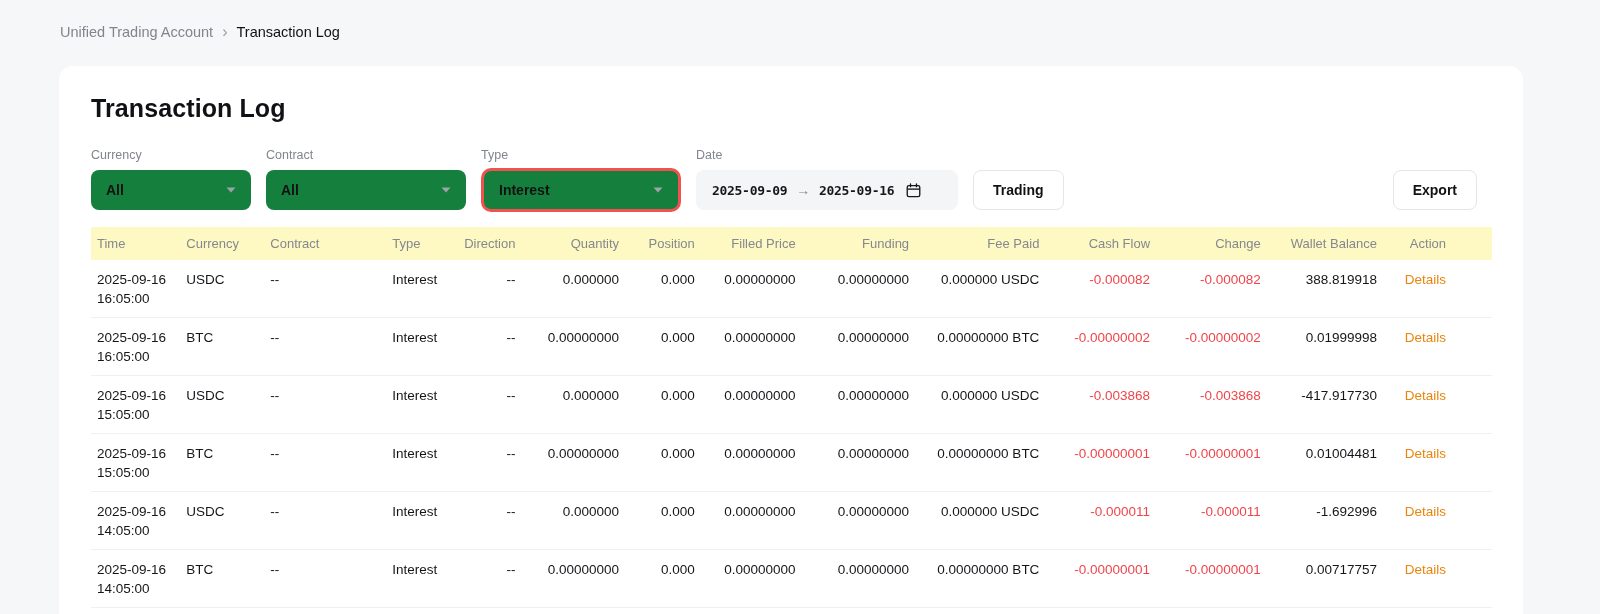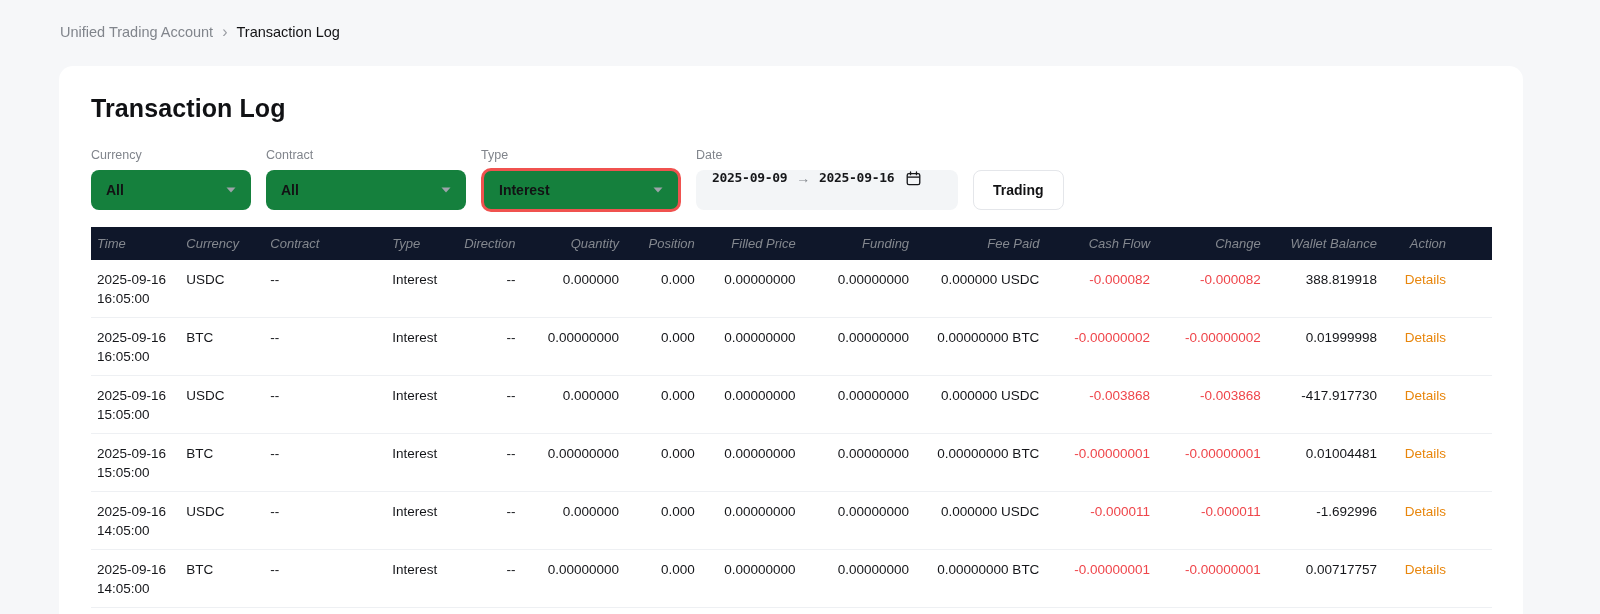--- a/index.html
+++ b/index.html
@@ -41,40 +41,40 @@
     font-size:14px; font-weight:700; color:#121214;
   }
   .w160 { width:160px; } .w200 { width:200px; }
   .type-highlight {
     border:3px solid var(--highlight_border);
     border-radius:10px; height:44px; margin-top:-2px; margin-bottom:-2px;
   }
   .caret { display:flex; align-items:center; }
   .datebox {
     width:262px; height:40px; border-radius:8px; background:#f3f5f7;
-    display:flex; align-items:flex-start; gap:9px;
+    display:flex; align-items:center; gap:9px;
     padding:0 13px 0 16px; cursor:pointer;
     font-family:"DejaVu Sans Mono", monospace;
     font-size:13px; font-weight:700; color:#16171a; letter-spacing:-0.3px;
   }
   .date-arrow { color:#81858c; font-family:"Liberation Sans",sans-serif; font-weight:400; font-size:14px; }
   .cal { display:flex; align-items:center; margin-left:2px; }
   .btn {
     height:40px; background:#fff; border:1px solid #e4e6ea; border-radius:8px;
     font-family:"Liberation Sans",sans-serif;
     font-size:14px; font-weight:700; color:#121214; cursor:pointer;
     padding:0 19px;
   }
   .export-wrap { margin-left:auto; }
   
   .tablewrap { margin-top:17px; }
   table { width:100%; border-collapse:collapse; table-layout:fixed; }
   thead th {
-    background:#0f172a; color:#84888f; font-weight:400; font-size:13px;
-    padding:9px 0; white-space:nowrap;font-style:italic;
+    background:#fef9c3; color:#84888f; font-weight:400; font-size:13px;
+    padding:9px 0; white-space:nowrap;
   }
   tbody td {
     font-size:13.5px; font-weight:500; color:#15161a;
     padding:10px 0 9px; vertical-align:top; line-height:19px;
     border-bottom:1px solid #eef0f3; white-space:nowrap;
     font-variant-numeric:tabular-nums;
   }
   .al-left { text-align:left; }
   .al-right { text-align:right; }
   th.col-first, td.col-time { padding-left:6px; }
@@ -148,20 +148,24 @@
           </svg>
         </span>
       </div>
     </div>
 
     <div class="fgroup" style="justify-content:flex-end;">
       <div class="flabel" style="visibility:hidden;">&nbsp;</div>
       <button class="btn">Trading</button>
     </div>
 
+    <div class="fgroup export-wrap" style="justify-content:flex-end;">
+      <div class="flabel" style="visibility:hidden;">&nbsp;</div>
+      <button class="btn">Export</button>
+    </div>
 
   </div>
 
   <div class="tablewrap">
     <table>
       <colgroup>
         <col style="width:6.8%">
           <col style="width:6.0%">
           <col style="width:8.7%">
           <col style="width:4.5%">

